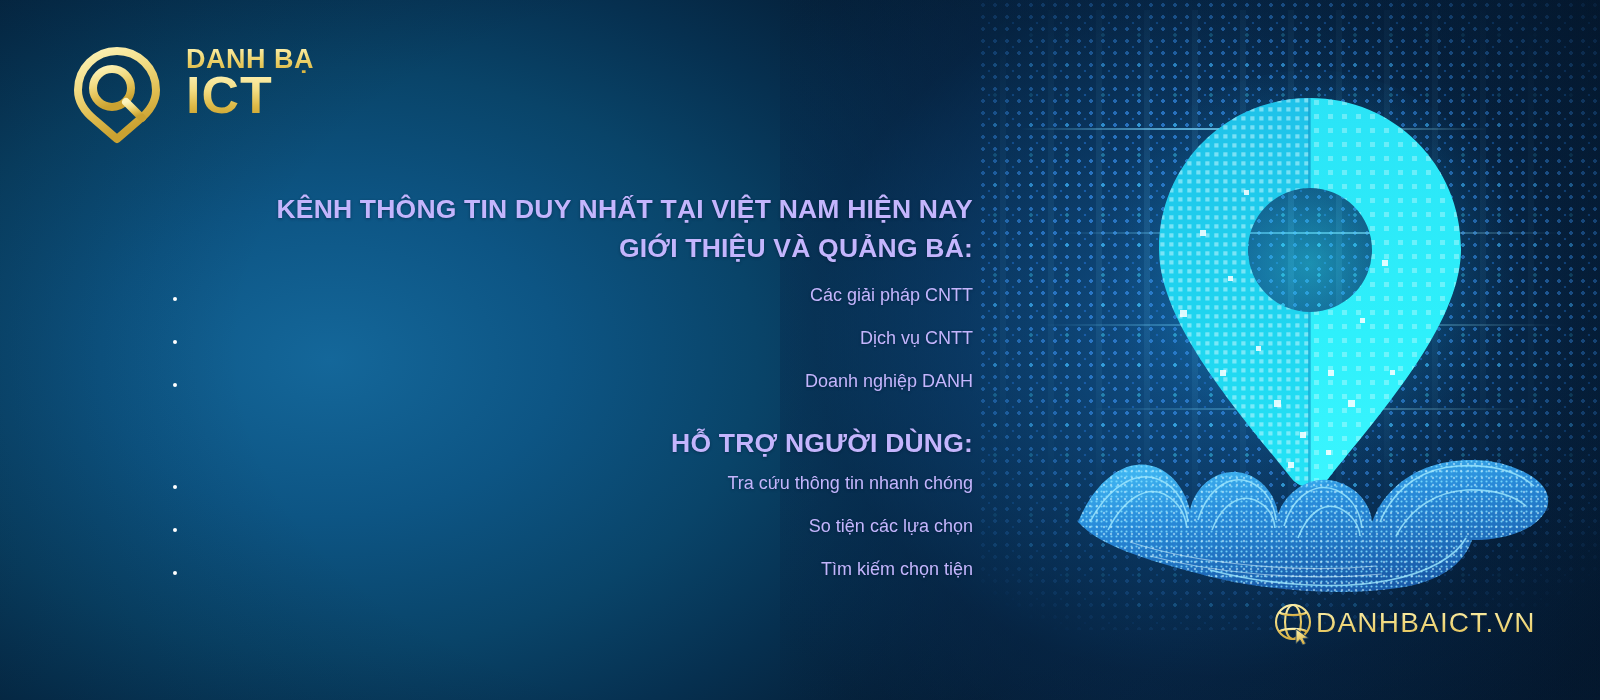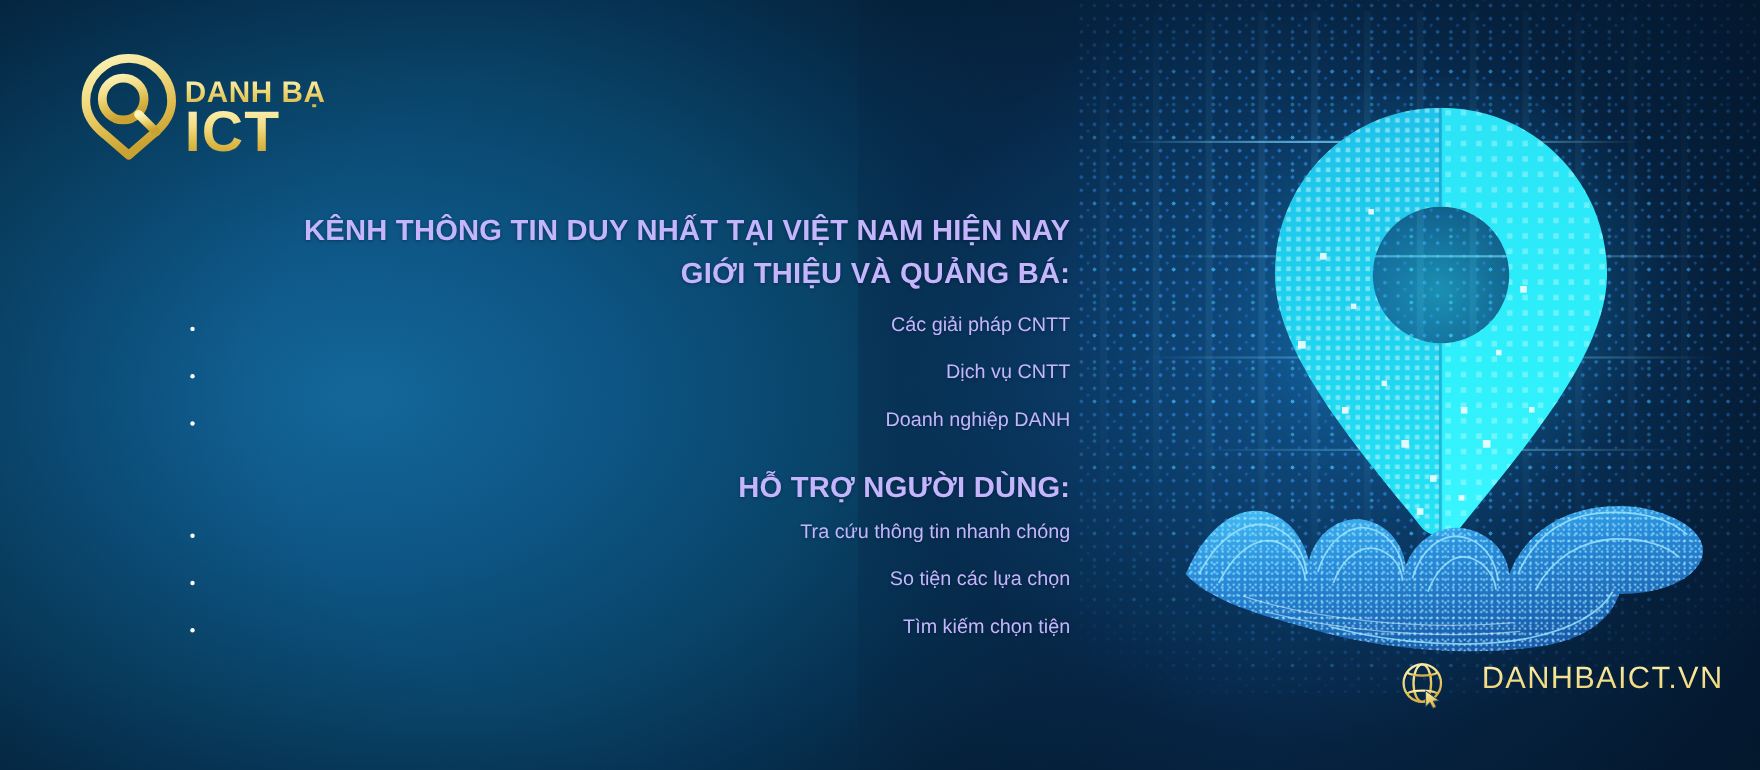--- a/index.html
+++ b/index.html
@@ -73,21 +73,21 @@
   
   .hero{
     position:absolute;left:1060px;top:70px;
     width:500px;height:520px;
   }
   .hero svg{display:block;width:100%;height:100%;overflow:visible;}
 
   
   .logo{
     position:absolute;left:74px;top:46px;
-    display:flex;align-items:flex-end;gap:8px;
+    display:flex;align-items:flex-start;gap:26px;
     height:100px;
   }
   .logo-mark{width:86px;height:98px;flex:0 0 auto;}
   .logo-words{display:flex;flex-direction:column;justify-content:center;line-height:1;}
   .logo-danhba{
     font-size:27px;font-weight:700;letter-spacing:.5px;
     background:linear-gradient(180deg,#fdf3b4 0%,#f0d772 45%,#d9b43f 100%);
     -webkit-background-clip:text;background-clip:text;color:transparent;
     margin-bottom:2px;
   }
@@ -121,21 +121,21 @@
   .subhead{
     margin-top:40px;
     font-size:26.5px;font-weight:700;letter-spacing:.2px;
     text-transform:uppercase;line-height:1;
     text-shadow:0 1px 3px rgba(0,20,45,.45);
   }
 
   
   .site{
     position:absolute;left:1272px;top:600px;
-    display:flex;gap:31px;height:46px;
+    display:flex;align-items:center;gap:0;height:46px;
   }
   .globe{width:44px;height:44px;flex:0 0 auto;}
   .site-url{
     font-size:28px;font-weight:400;letter-spacing:1.2px;
     background:linear-gradient(180deg,#fdf2ae 0%,#f2dc84 45%,#e0bc4e 100%);
     -webkit-background-clip:text;background-clip:text;color:transparent;
   }
 </style>
 </head>
 <body>

